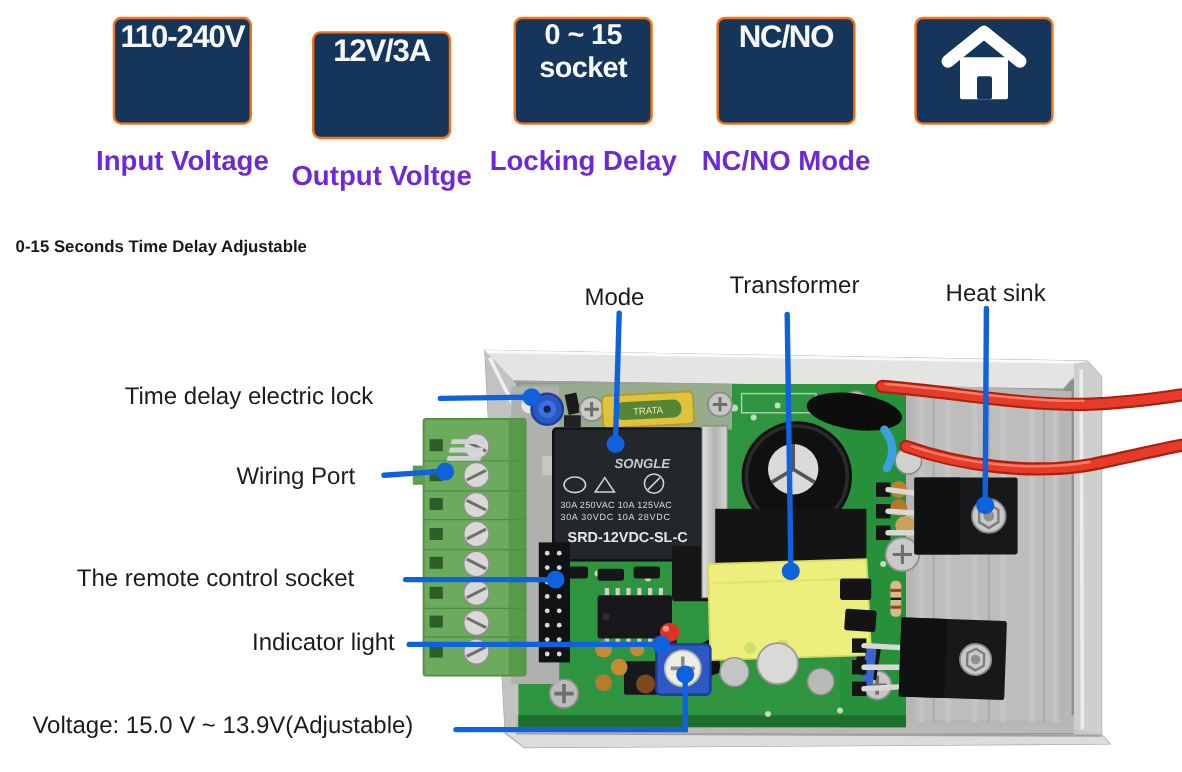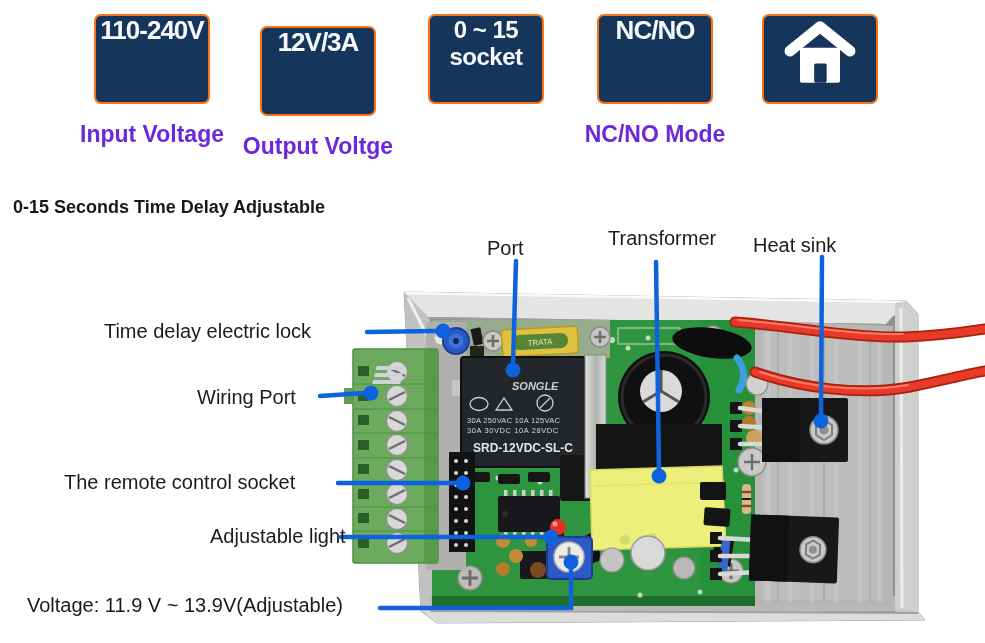--- a/index.html
+++ b/index.html
@@ -8,26 +8,26 @@
   
   .feature{position:absolute;top:14px;width:164px;text-align:center;}
   .f1{left:70px;} .f2{left:236px;margin-top:12px;} .f3{left:404px;} .f4{left:573px;} .f5{left:738px;}
   .badge{width:112px;height:86px;margin:0 auto;background:#16355a;border:2px solid #f97316;
          border-radius:7px;display:flex;flex-direction:column;align-items:center;justify-content:flex-start;
          color:#f6f9fc;font-weight:bold;}
   .badge-text{font-size:26px;letter-spacing:-1px;line-height:28px;}
   .badge-text.small{font-size:24px;letter-spacing:-0.5px;line-height:27px;}
   .feature-label{margin-top:17px;font-size:23px;font-weight:bold;color:#6d28d9;white-space:nowrap;}
   
-  .heading{position:absolute;left:13px;top:197px;font-size:18px;font-weight:bold;color:#181818;}
+  .heading{position:absolute;left:13px;top:197px;font-size:14px;font-weight:bold;color:#181818;}
   
   .ann{position:absolute;font-size:20px;color:#1b1b1b;white-space:nowrap;z-index:3;}
   .ann-relay{left:487px;top:237px;}
   .ann-transformer{left:608px;top:227px;}
-  .ann-heatsink{left:753px;top:234px;text-align:right;}
+  .ann-heatsink{left:788px;top:234px;text-align:right;}
   .ann-timedelay{left:50px;top:319px;width:315px;text-align:center;line-height:24px;white-space:normal;}
   .ann-wiring{left:197px;top:386px;}
   .ann-remote{left:64px;top:471px;}
   .ann-indicator{left:210px;top:525px;}
   .ann-voltage{left:27px;top:594px;}
   
   svg.board{position:absolute;left:0;top:0;width:985px;height:643px;z-index:1;}
 </style>
 </head>
 <body>
@@ -44,20 +44,21 @@
     <div class="badge">
       <span class="badge-text">12V/3A</span>
     </div>
     <div class="feature-label">Output Voltge</div>
   </div>
   <div class="feature f3">
     <div class="badge">
       <span class="badge-text small">0 ~ 15</span>
       <span class="badge-text small">socket</span>
     </div>
+    <div class="feature-label">Locking Delay</div>
   </div>
   <div class="feature f4">
     <div class="badge">
       <span class="badge-text">NC/NO</span>
     </div>
     <div class="feature-label">NC/NO Mode</div>
   </div>
   <div class="feature f5">
     <div class="badge">
       <svg width="84" height="70" viewBox="0 0 100 84">
@@ -403,24 +404,24 @@
       <circle cx="371" cy="393" r="7.5" stroke="none"></circle>
       <line x1="338" y1="483" x2="457" y2="483"></line>
       <circle cx="463" cy="483" r="7.5" stroke="none"></circle>
       <line x1="341" y1="537" x2="546" y2="537"></line>
       <circle cx="551" cy="537" r="7.5" stroke="none"></circle>
       <polyline points="380,608 571,608 571,566" fill="none"></polyline>
       <circle cx="571" cy="562" r="7.5" stroke="none"></circle>
     </g>
   </svg>
 
-  <div class="ann ann-relay">Port</div>
+  <div class="ann ann-relay">Mode</div>
   <div class="ann ann-transformer">Transformer</div>
   <div class="ann ann-heatsink">Heat sink</div>
   <div class="ann ann-timedelay">
     <span>Time delay electric lock</span><br>
   </div>
   <div class="ann ann-wiring">Wiring Port</div>
   <div class="ann ann-remote">The remote control socket</div>
-  <div class="ann ann-indicator">Adjustable light</div>
-  <div class="ann ann-voltage">Voltage: 11.9 V ~ 13.9V(Adjustable)</div>
+  <div class="ann ann-indicator">Indicator light</div>
+  <div class="ann ann-voltage">Voltage: 15.0 V ~ 13.9V(Adjustable)</div>
 
 </div>
 
 </body></html>

